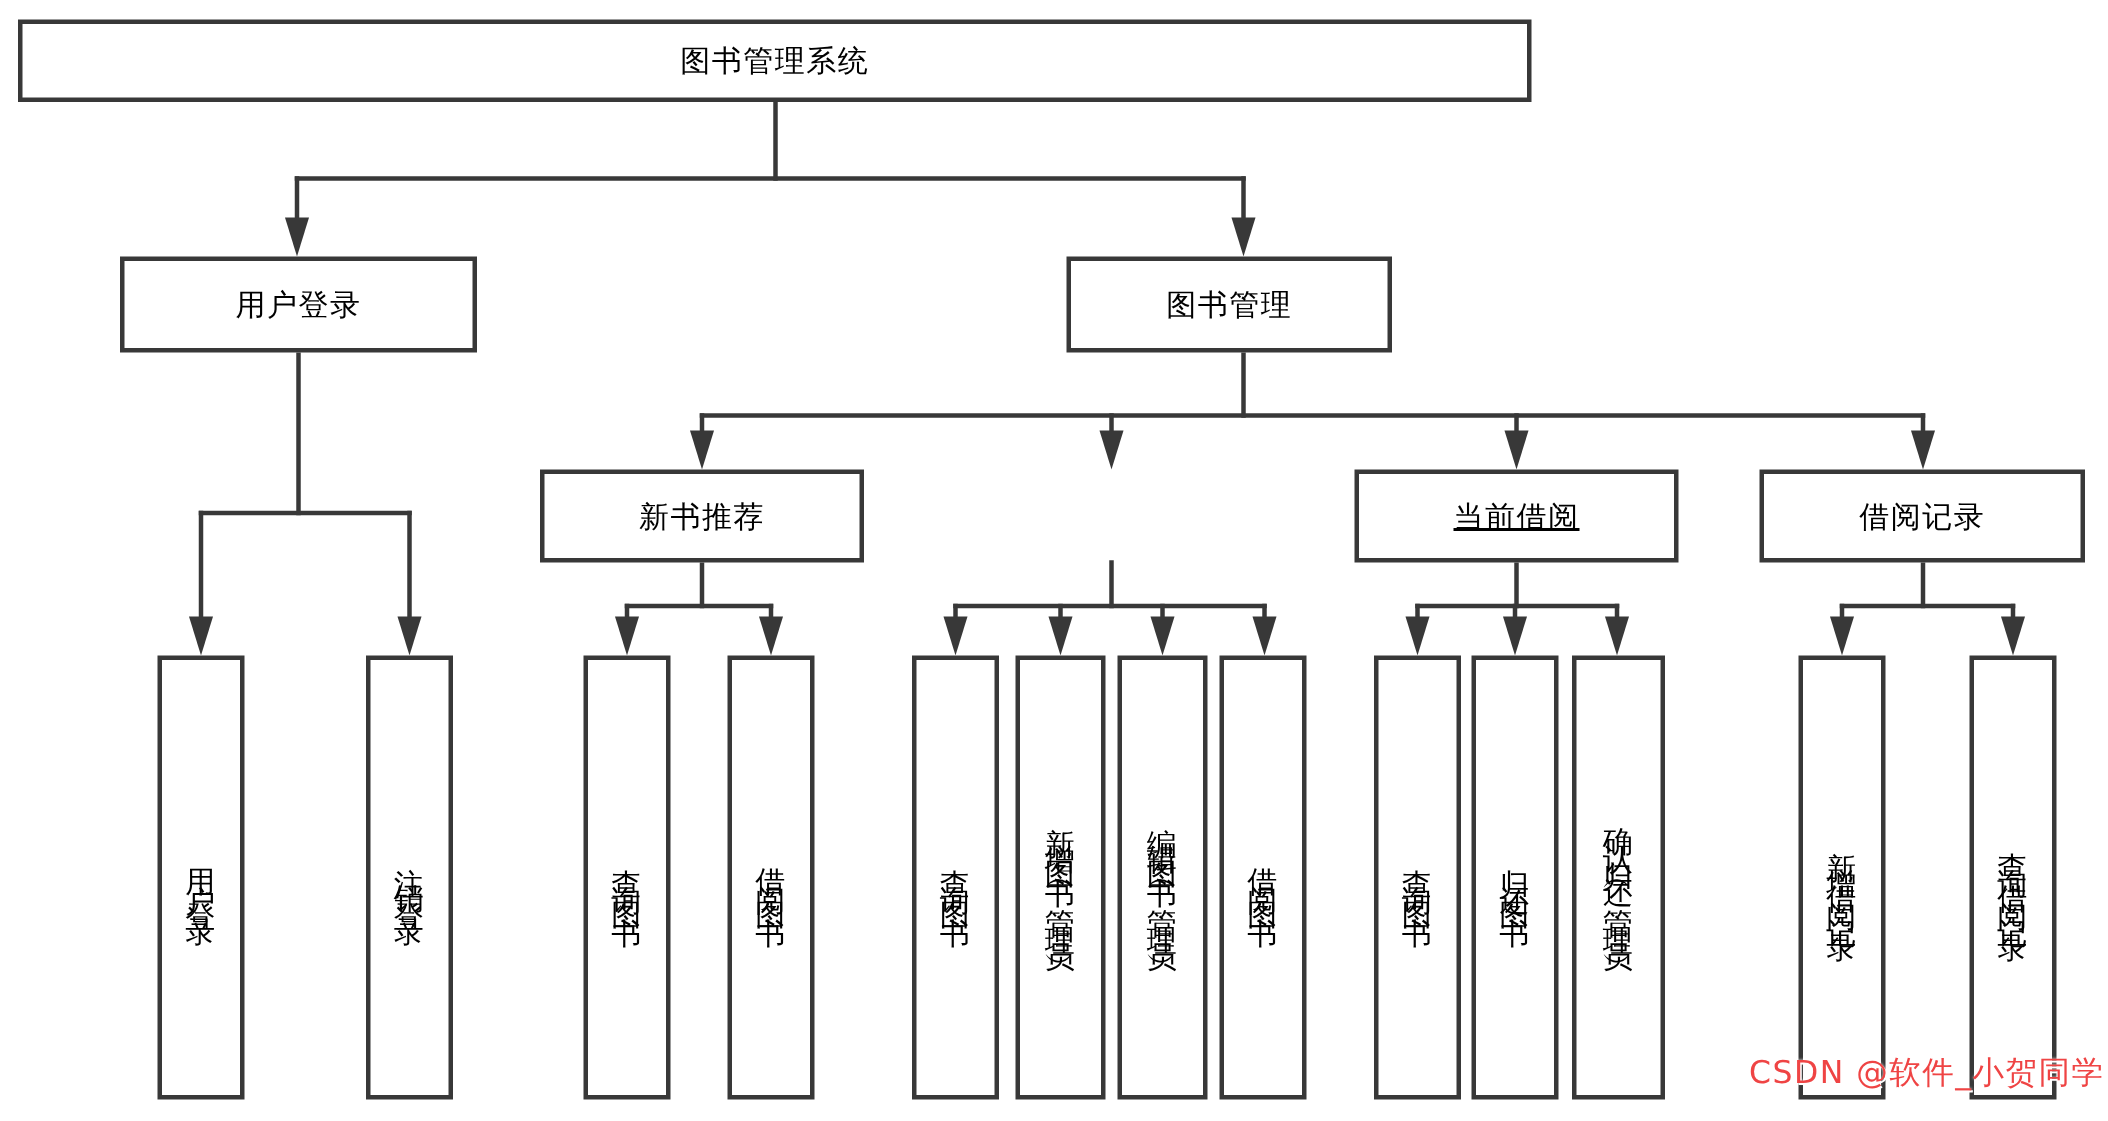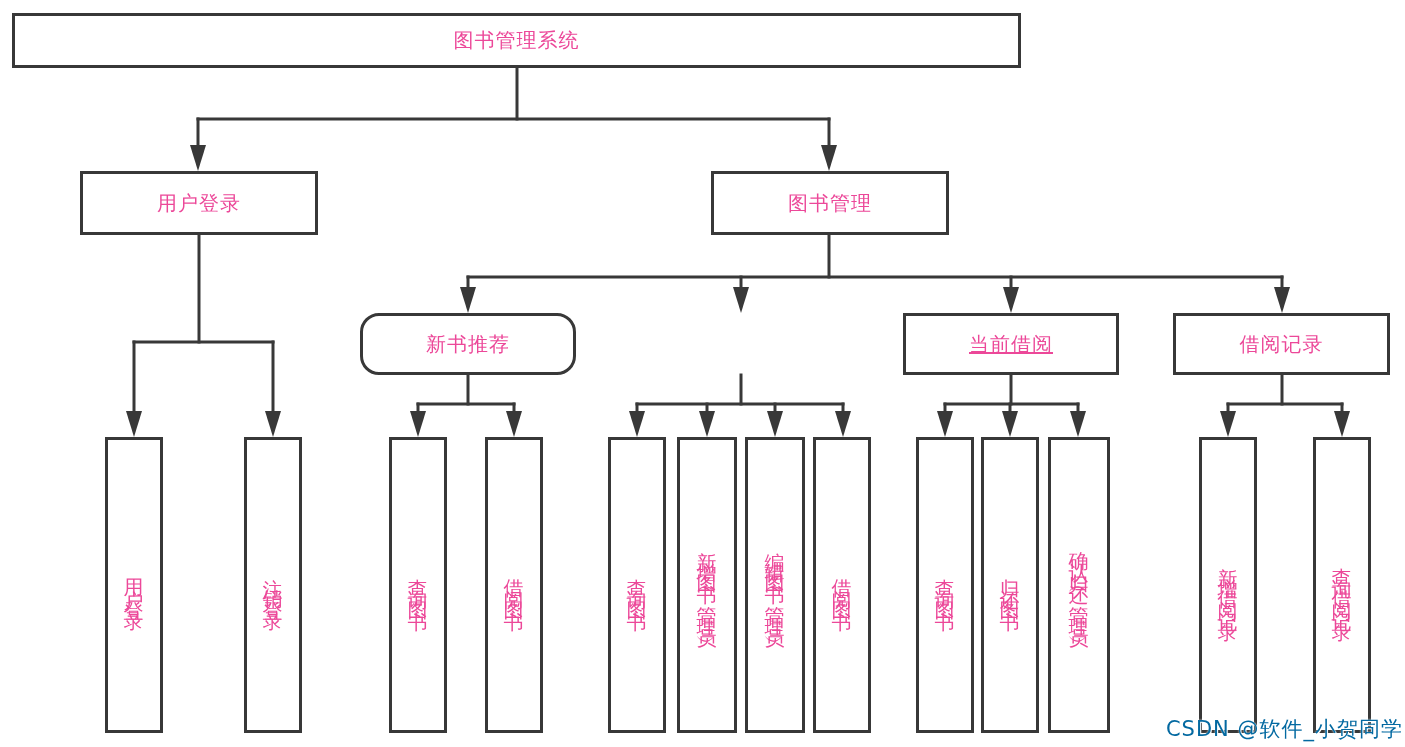--- a/index.html
+++ b/index.html
@@ -7,31 +7,31 @@
     position:relative; width:1405px; height:747px; overflow:hidden;
     background:#ffffff;
     font-family:"DejaVu Sans","Liberation Sans",sans-serif;
     color:#1f1f1f;
   }
   .wires { position:absolute; left:0; top:0; width:1405px; height:747px; }
   .box {
     position:absolute; box-sizing:border-box;
     background:#ffffff; border:3px solid #383838;
     display:flex; align-items:center; justify-content:center;
-    font-size:20px; color:#ec4899; text-align:center;
+    font-size:20px; color:#000000; text-align:center;
     letter-spacing:1px;
   }
   .leaf { padding:6px 0; }
   .leaf .v {
     writing-mode:vertical-rl; text-orientation:mixed;
     letter-spacing:11px; line-height:1; font-size:20px;
   }
   .watermark {
-    position:absolute; right:2px; bottom:4px;
-    font-size:21px; letter-spacing:1px; color:#0369a1;
+    position:absolute; right:2px; bottom:18px;
+    font-size:21px; letter-spacing:1px; color:#ef4444;
     text-shadow:0 0 2px #ffffff, 1px 1px 0 #ffffff;
     white-space:nowrap;
   }
 </style>
 </head>
 <body>
 
 <div class="canvas">
 
   <svg class="wires" viewBox="0 0 1405 747" xmlns="http://www.w3.org/2000/svg" stroke="#383838" stroke-width="3" stroke-linecap="square" fill="#383838">
@@ -103,25 +103,25 @@
     </g>
   </svg>
 
   <div class="box" style="left:12px; top:13px; width:1009px; height:55px;">
     <span>图书管理系统</span>
   </div>
 
   <div class="box" style="left:80px; top:171px; width:238px; height:64px;">
     <span>用户登录</span>
   </div>
-  <div class="box" style="left:711px; top:171px; width:238px; height:64px;">
+  <div class="box" style="left:711px; top:171px; width:217px; height:64px;">
     <span>图书管理</span>
   </div>
 
-  <div class="box" style="left:360px; top:313px; width:216px; height:62px;border-radius:19px;">
+  <div class="box" style="left:360px; top:313px; width:216px; height:62px;">
     <span>新书推荐</span>
   </div>
   <div class="box" style="left:903px; top:313px; width:216px; height:62px;text-decoration:underline;">
     <span>当前借阅</span>
   </div>
   <div class="box" style="left:1173px; top:313px; width:217px; height:62px;">
     <span>借阅记录</span>
   </div>
 
   <div class="box leaf" style="left:105px; top:437px; width:58px; height:296px;">

